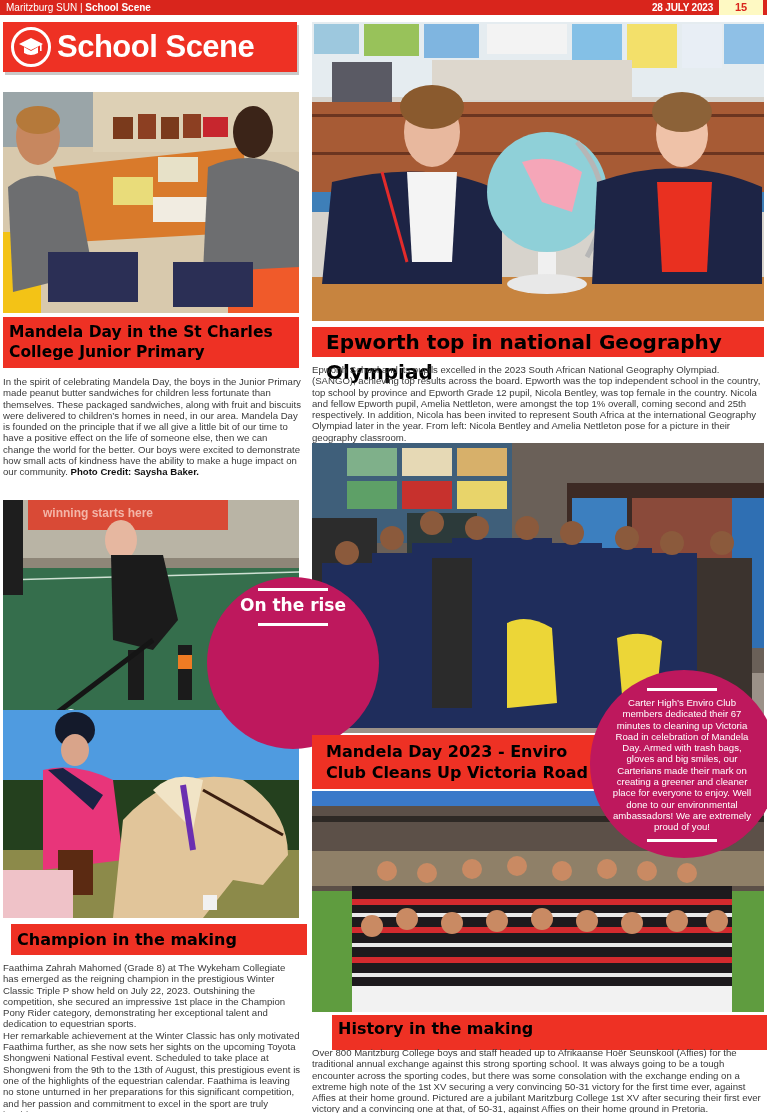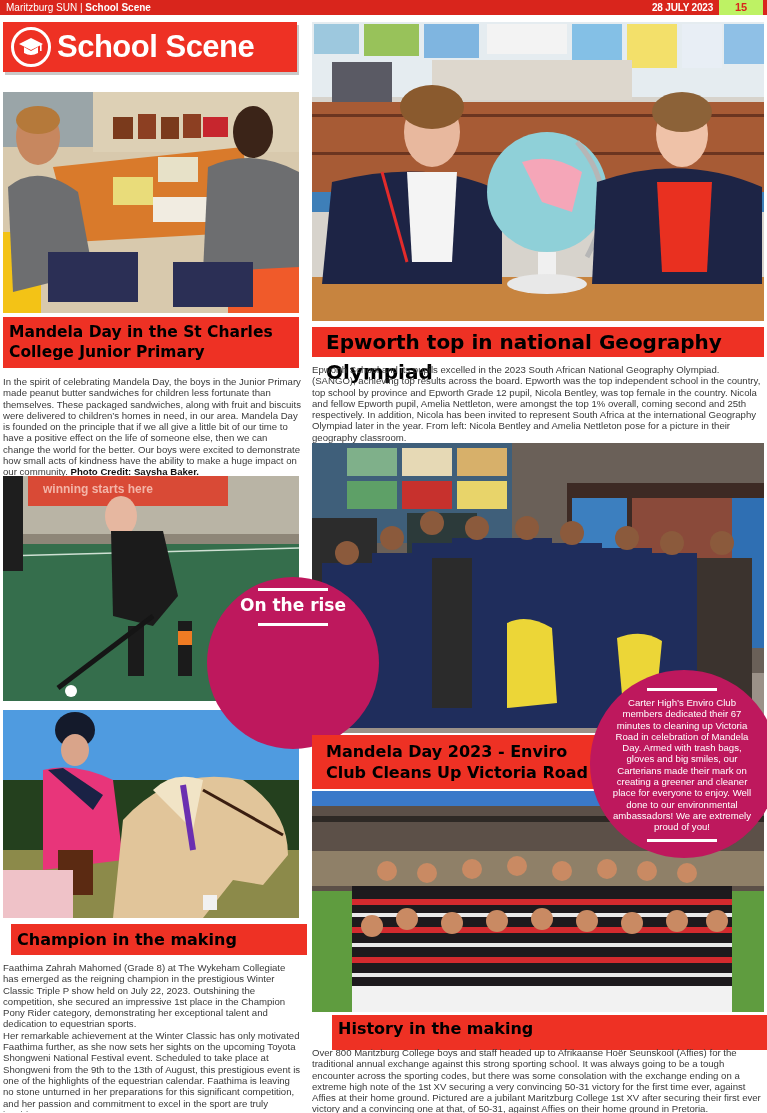--- a/index.html
+++ b/index.html
@@ -3,21 +3,21 @@
 <meta charset="utf-8">
 <style>
   * { box-sizing: border-box; margin: 0; padding: 0; }
   html, body { width: 767px; height: 1113px; background: #ffffff; overflow: hidden; }
   body { position: relative; font-family: "Liberation Sans", sans-serif; color: #2a2a2a; }
 
   .topbar { position: absolute; left: 0; top: 0; width: 767px; height: 15px; background: #d9251c; }
   .topbar .pub { position: absolute; left: 6px; top: 1px; font-size: 10px; color: #fff; line-height: 13px; font-family: "Liberation Sans Narrow", "Liberation Sans", sans-serif; }
   .topbar .pub b { font-weight: bold; }
   .topbar .date { position: absolute; right: 54px; top: 1px; font-size: 10px; color: #fff; line-height: 13px; letter-spacing: -0.2px; font-weight: bold; }
-  .topbar .page { position: absolute; right: 4px; top: 0; width: 44px; height: 15px; background: #bef264; color: #d9251c; font-size: 11px; line-height: 15px; text-align: center; font-weight: bold; }
+  .topbar .page { position: absolute; right: 4px; top: 0; width: 44px; height: 15px; background: #fef9c3; color: #d9251c; font-size: 11px; line-height: 15px; text-align: center; font-weight: bold; }
 
   .masthead { position: absolute; left: 3px; top: 22px; width: 294px; height: 50px; background: #ee3124; box-shadow: 2px 3px 0 #c9c9c9; display: flex; align-items: center; }
   .masthead .logo { width: 40px; height: 40px; margin-left: 8px; border: 3px solid #fff; border-radius: 50%; display: flex; align-items: center; justify-content: center; }
   .masthead .title { color: #fff; font-weight: bold; font-size: 31px; margin-left: 6px; letter-spacing: -0.5px; }
 
   .photo { position: absolute; overflow: hidden; }
   .headline { position: absolute; background: #ee3124; color: #000000; font-weight: bold; font-family: "DejaVu Sans", sans-serif; }
   .body-text { position: absolute; font-size: 9.6px; line-height: 11.3px; color: #3a3a3a; }
   .body-text b { color: #111; }
 
@@ -74,21 +74,21 @@
   </svg>
 </div>
 
 <div class="headline" style="left:3px;top:317px;width:296px;height:51px;font-size:15.5px;line-height:20px;padding:5px 6px;">Mandela Day in the St Charles College Junior Primary</div>
 
 <div class="body-text" style="left:3px;top:376px;width:298px;">
   <span>In the spirit of celebrating Mandela Day, the boys in the Junior Primary made peanut butter sandwiches for children less fortunate than themselves. These packaged sandwiches, along with fruit and biscuits were delivered to children’s homes in need, in our area. Mandela Day is founded on the principle that if we all give a little bit of our time to have a positive effect on the life of someone else, then we can change the world for the better. Our boys were excited to demonstrate how small acts of kindness have the ability to make a huge impact on our community.</span>
   <b>Photo Credit: Saysha Baker.</b>
 </div>
 
-<div class="photo" style="left:3px;top:476px;width:296px;height:225px;">
+<div class="photo" style="left:3px;top:500px;width:296px;height:225px;">
   <svg width="296" height="225" viewBox="0 0 296 225" preserveAspectRatio="none">
     <rect width="296" height="225" fill="#3f7a55"></rect>
     <rect x="0" y="0" width="296" height="62" fill="#b9b4a5"></rect>
     <rect x="25" y="0" width="200" height="30" fill="#d94a36"></rect>
     <rect x="0" y="58" width="296" height="10" fill="#8e8678"></rect>
     <rect x="0" y="68" width="296" height="157" fill="#356e4c"></rect>
     <line x1="0" y1="80" x2="296" y2="72" stroke="#cfe0d3" stroke-width="1.5"></line>
     <rect x="0" y="0" width="20" height="95" fill="#1e1e1e"></rect>
     <ellipse cx="118" cy="40" rx="16" ry="20" fill="#e6b7a0"></ellipse>
     <path d="M108,55 L160,55 L175,120 L150,150 L110,140 Z" fill="#1b1b1b"></path>

